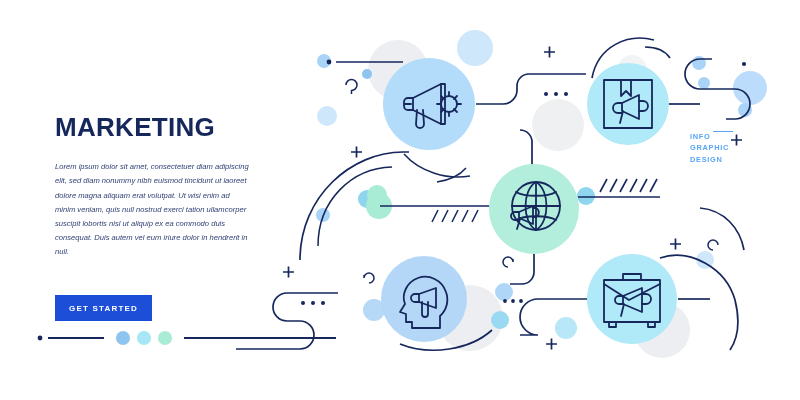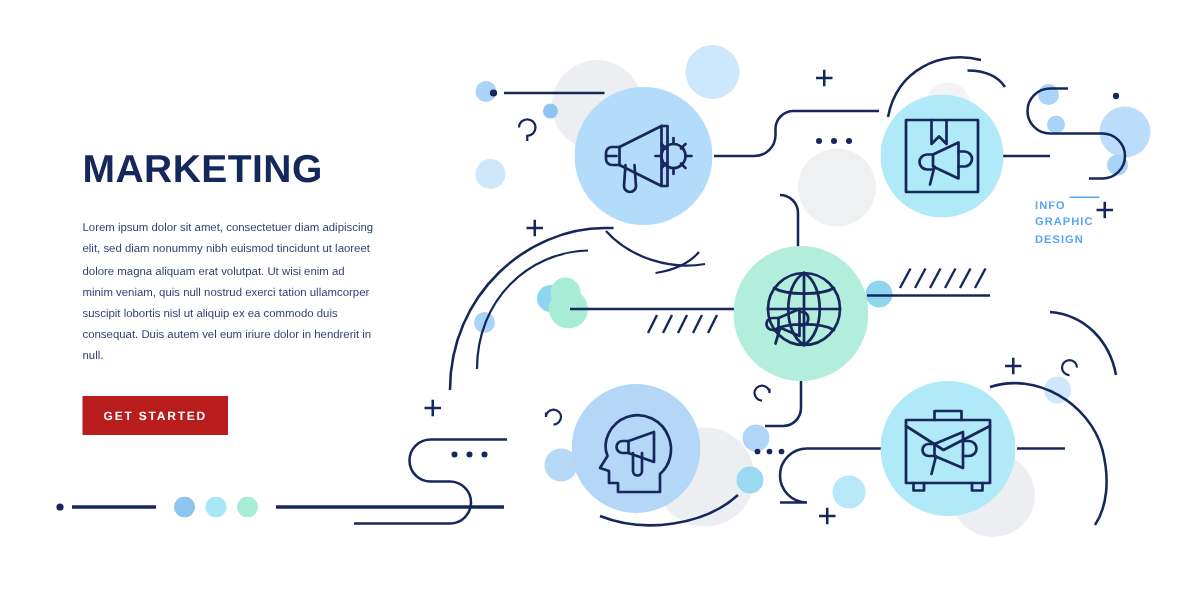--- a/index.html
+++ b/index.html
@@ -16,30 +16,31 @@
   
   .text-panel {
     position:absolute; left:55px; top:98px; width:210px;
   }
   .headline {
     font-size:26px; line-height:1.13;
     font-weight:bold; letter-spacing:0.3px;
     color:#16275c; margin:0;
     text-transform:uppercase;
   }
-  .headline span { display:block; }
+  .headline span { display:block;margin-top:15px; }
   .body-copy {
-    margin:18px 0 0 0;
+    margin:18px 0 16px 0;
     font-size:7.6px; line-height:1.86;
     color:#2f3f73;
     width:196px;
+    font-style:italic;
   }
   .cta {
     display:inline-block; margin-top:20px;
-    background:#b91c1c; color:#ffffff;
+    background:#1d4ed8; color:#ffffff;
     font-size:8px; font-weight:bold; letter-spacing:1.2px;
     padding:9px 14px 8px 14px;
     border:none; cursor:pointer;
     text-transform:uppercase;
     font-family:"Liberation Sans", sans-serif;
     text-align:right;
   }
 
   
   .rule-wrap { position:absolute; left:36px; top:331px; width:300px; height:14px; }

